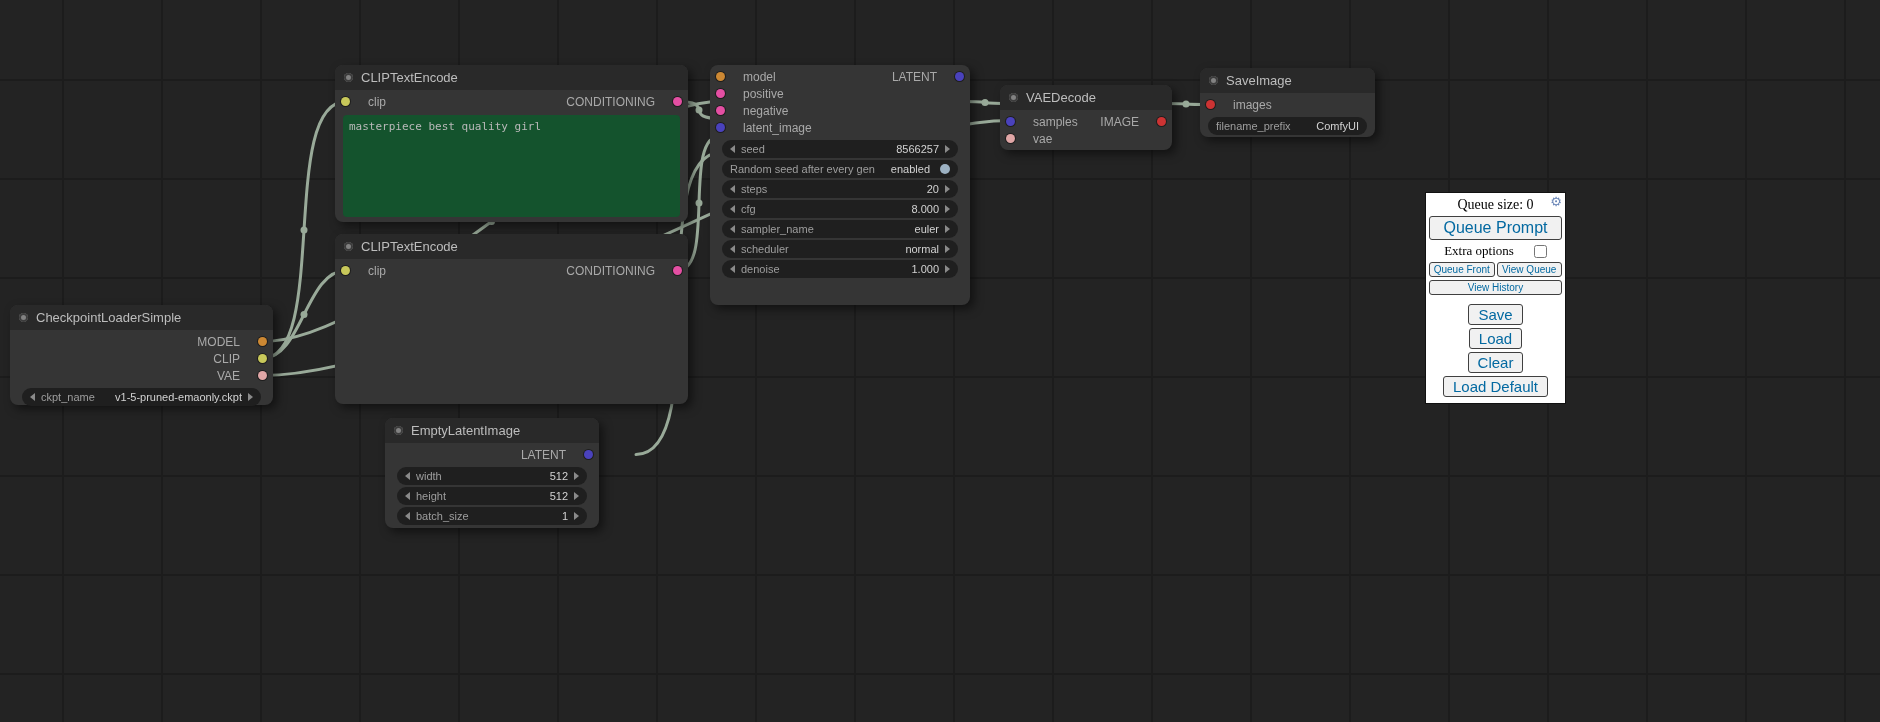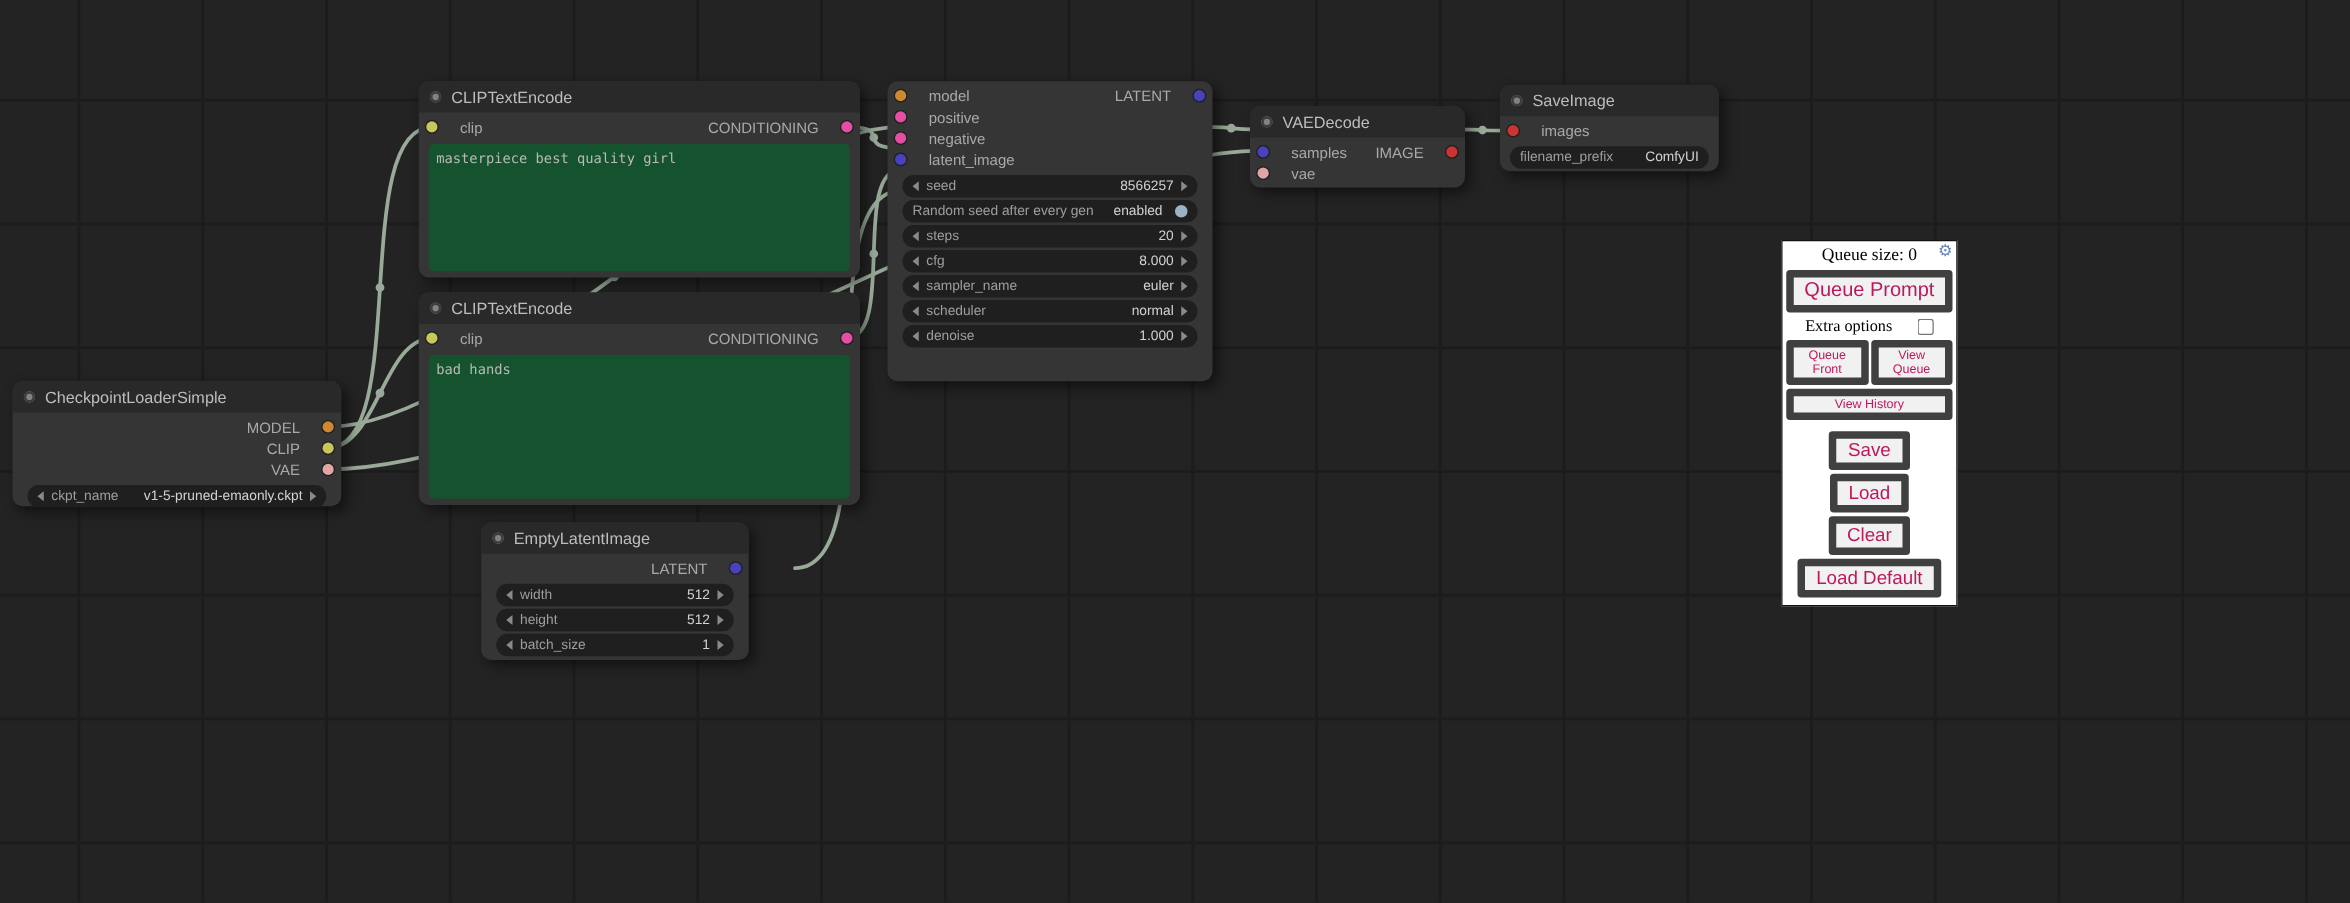--- a/index.html
+++ b/index.html
@@ -40,21 +40,21 @@
     border-radius:4px;color:#b9b9b9;font-family:"DejaVu Sans Mono",monospace;font-size:11px;
     line-height:1.25;padding:5px 6px;resize:none;box-sizing:border-box;}
   
   .comfy-menu{position:absolute;z-index:3;background:#ffffff;border:1px solid #111;
     display:flex;flex-direction:column;align-items:center;padding:3px 3px 6px;box-sizing:border-box;
     font-family:"Liberation Serif",serif;color:#000;}
   .menu-header{position:relative;width:100%;text-align:center;font-size:14px;padding:1px 0 2px;}
   .gear{position:absolute;right:0px;top:-1px;font-size:13px;color:#6b87b8;cursor:pointer;
     font-family:"DejaVu Sans",sans-serif;line-height:1;}
   .comfy-menu button{font-family:"Liberation Sans",sans-serif;background:#f1f1f1;
-    border:6px solid #404040;border-radius:3px;color:#be185d;cursor:pointer;}
+    border:1px solid #404040;border-radius:3px;color:#0369a1;cursor:pointer;}
   .btn-big{width:133px;font-size:16px;padding:2px 0;margin:1px 0 3px;}
   .extra-row{display:flex;align-items:center;justify-content:center;gap:20px;font-size:13px;height:16px;}
   .extra-row input{margin:0;width:13px;height:13px;}
   .qrow{display:flex;width:133px;gap:2px;margin-top:3px;}
   .qrow button{flex:1;font-size:10px;padding:1px 0;}
   .btn-history{width:133px;font-size:10px;padding:1px 0;margin-top:3px;}
   .btn-med{font-size:15px;padding:1px 9px;margin-top:3px;}
   .btn-save-first{margin-top:9px;}
 </style>
 </head>
@@ -150,21 +150,20 @@
       <div class="slot">
         <span class="dot" style="background-color: rgb(200, 200, 90);"></span>
         <span>clip</span>
       </div>
       <div class="slot">
         <span>CONDITIONING</span>
         <span class="dot" style="background-color: rgb(228, 79, 163);"></span>
       </div>
     </div>
   </div>
-  <textarea class="node-text" style="top: 50px; height: 115px;">bad hands</textarea>
 </div>
 
 <div class="node" style="left:710px;top:65px;width:260px;height:240px">
   <div class="slots">
     <div class="slot-row">
       <div class="slot">
         <span class="dot" style="background-color: rgb(204, 136, 51);"></span>
         <span>model</span>
       </div>
       <div class="slot">

